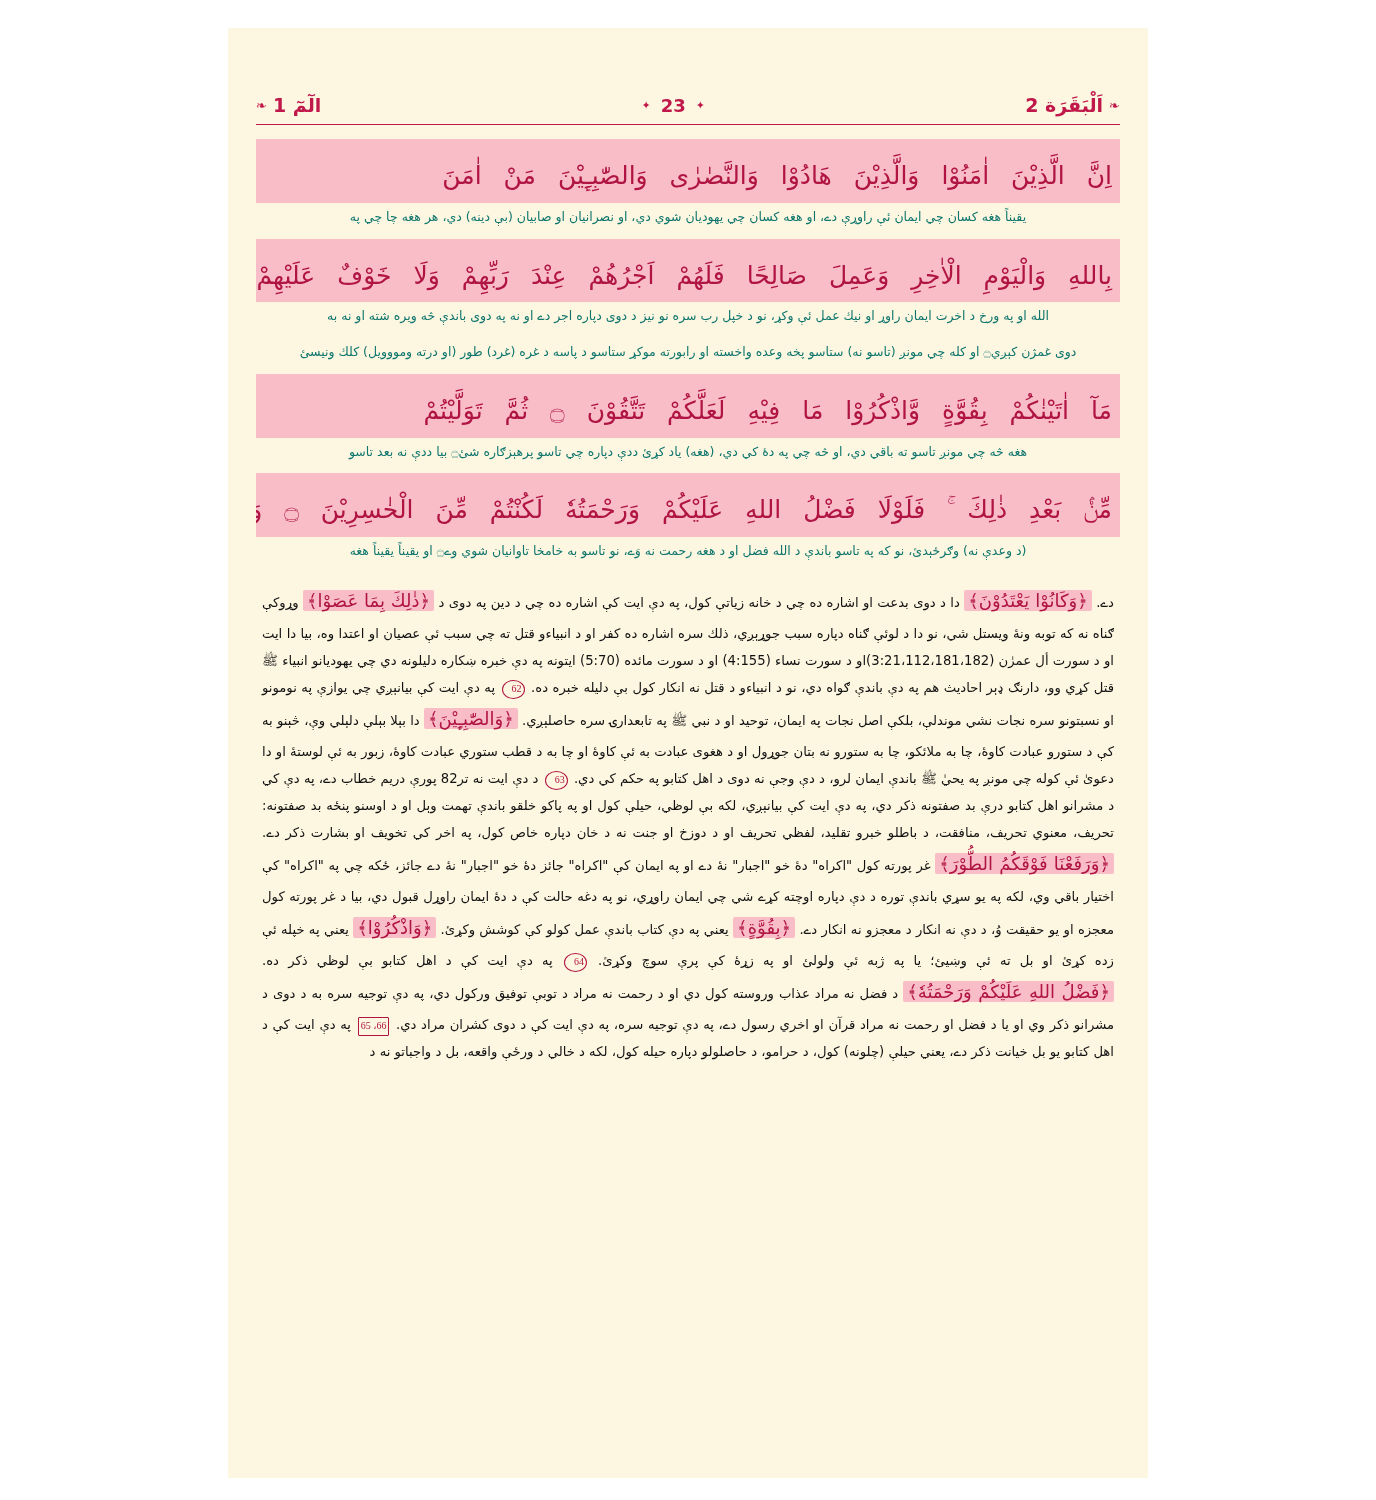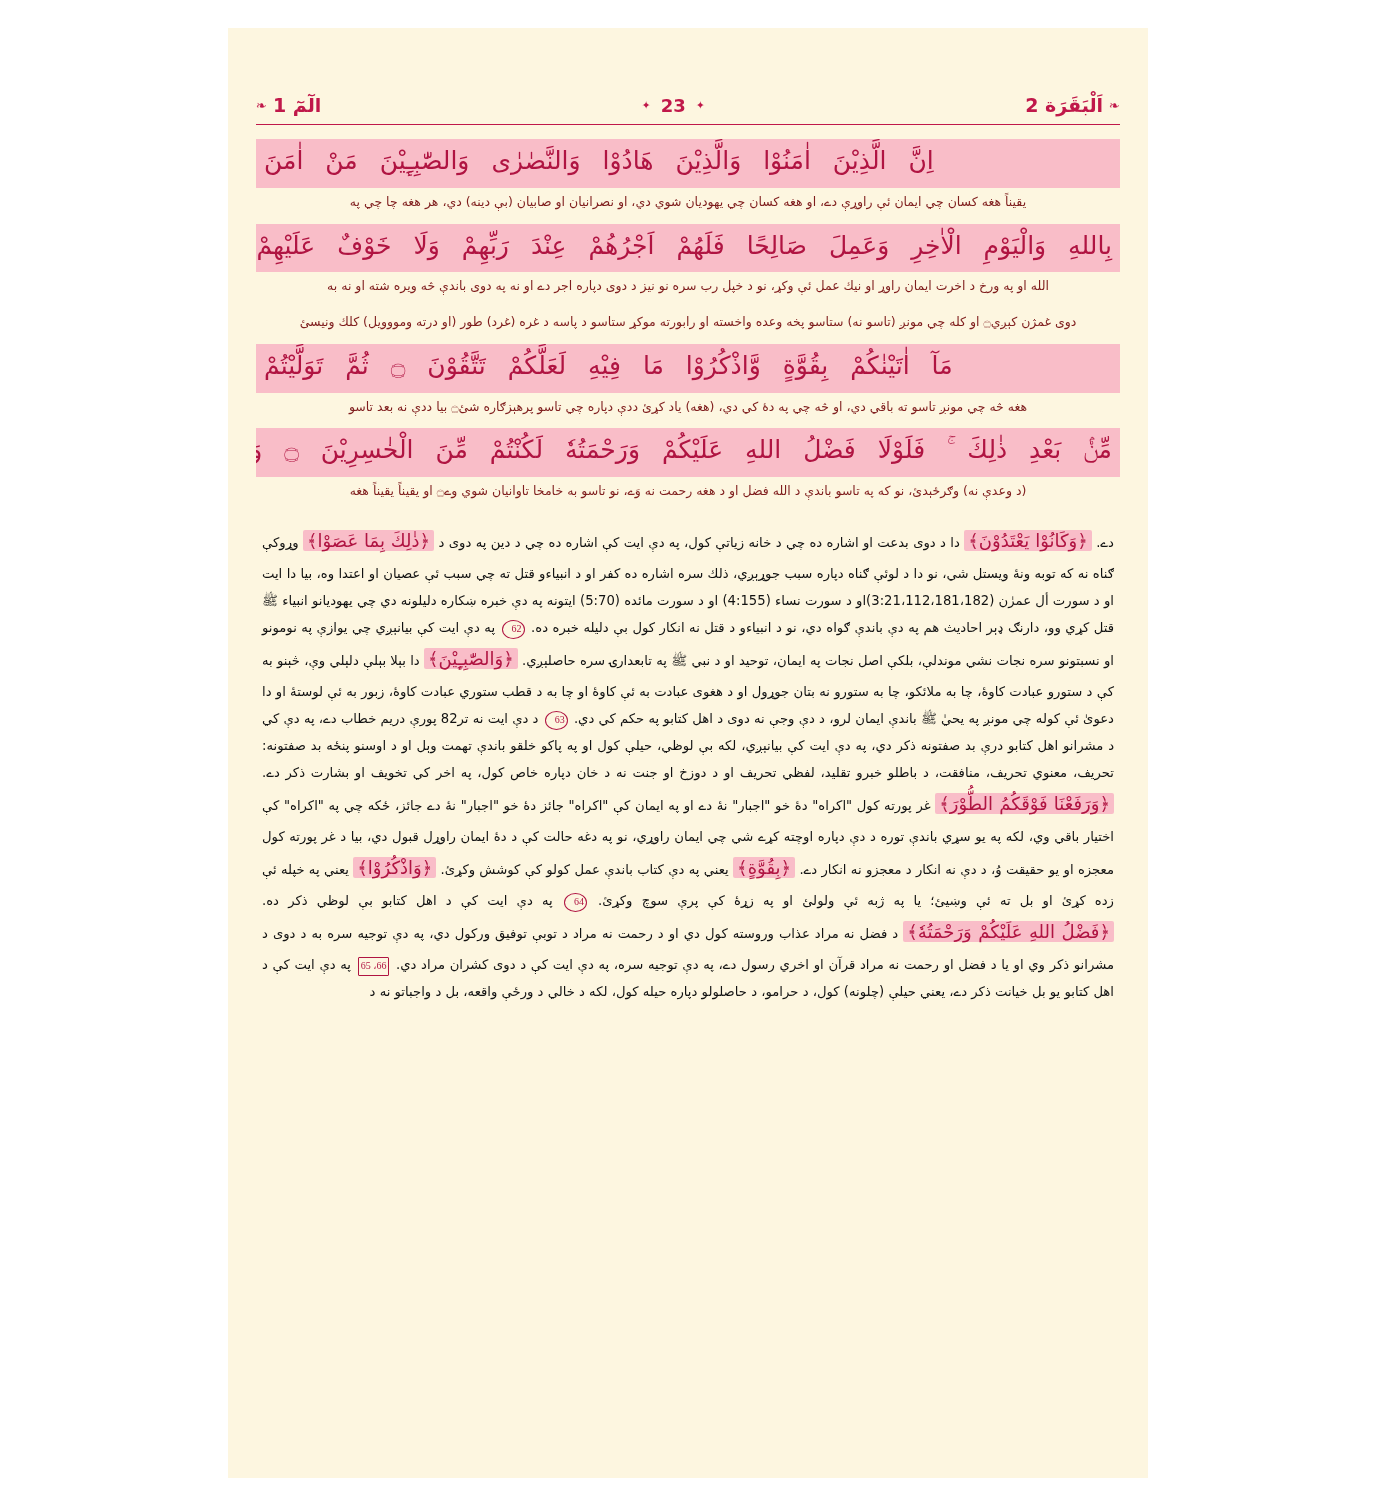--- a/index.html
+++ b/index.html
@@ -62,35 +62,35 @@
     align-items: center;
     gap: 10px;
   }
   .page-number .star { font-size: 11px; }
 
   
   .ayah-block { margin-bottom: 6px; }
   .arabic-line {
     background: #f9bdc8;
     direction: rtl;
-    text-align: left;
+    text-align: right;
     color: #b01442;
     font-family: "DejaVu Sans", sans-serif;
     font-size: 25px;
     line-height: 1.55;
-    padding: 3px 8px 7px 8px;
+    padding: 18px 8px 7px 8px;
     letter-spacing: 1px;
     word-spacing: 14px;
     white-space: nowrap;
     overflow: hidden;
   }
   .translation-line {
     direction: rtl;
     text-align: center;
-    color: #7f1d1d;
+    color: #0f766e;
     font-family: "DejaVu Sans", sans-serif;
     font-size: 12.5px;
     line-height: 1.5;
     padding: 5px 4px 6px 4px;
     white-space: nowrap;
     overflow: hidden;
   }
 
   
   .tafsir {

